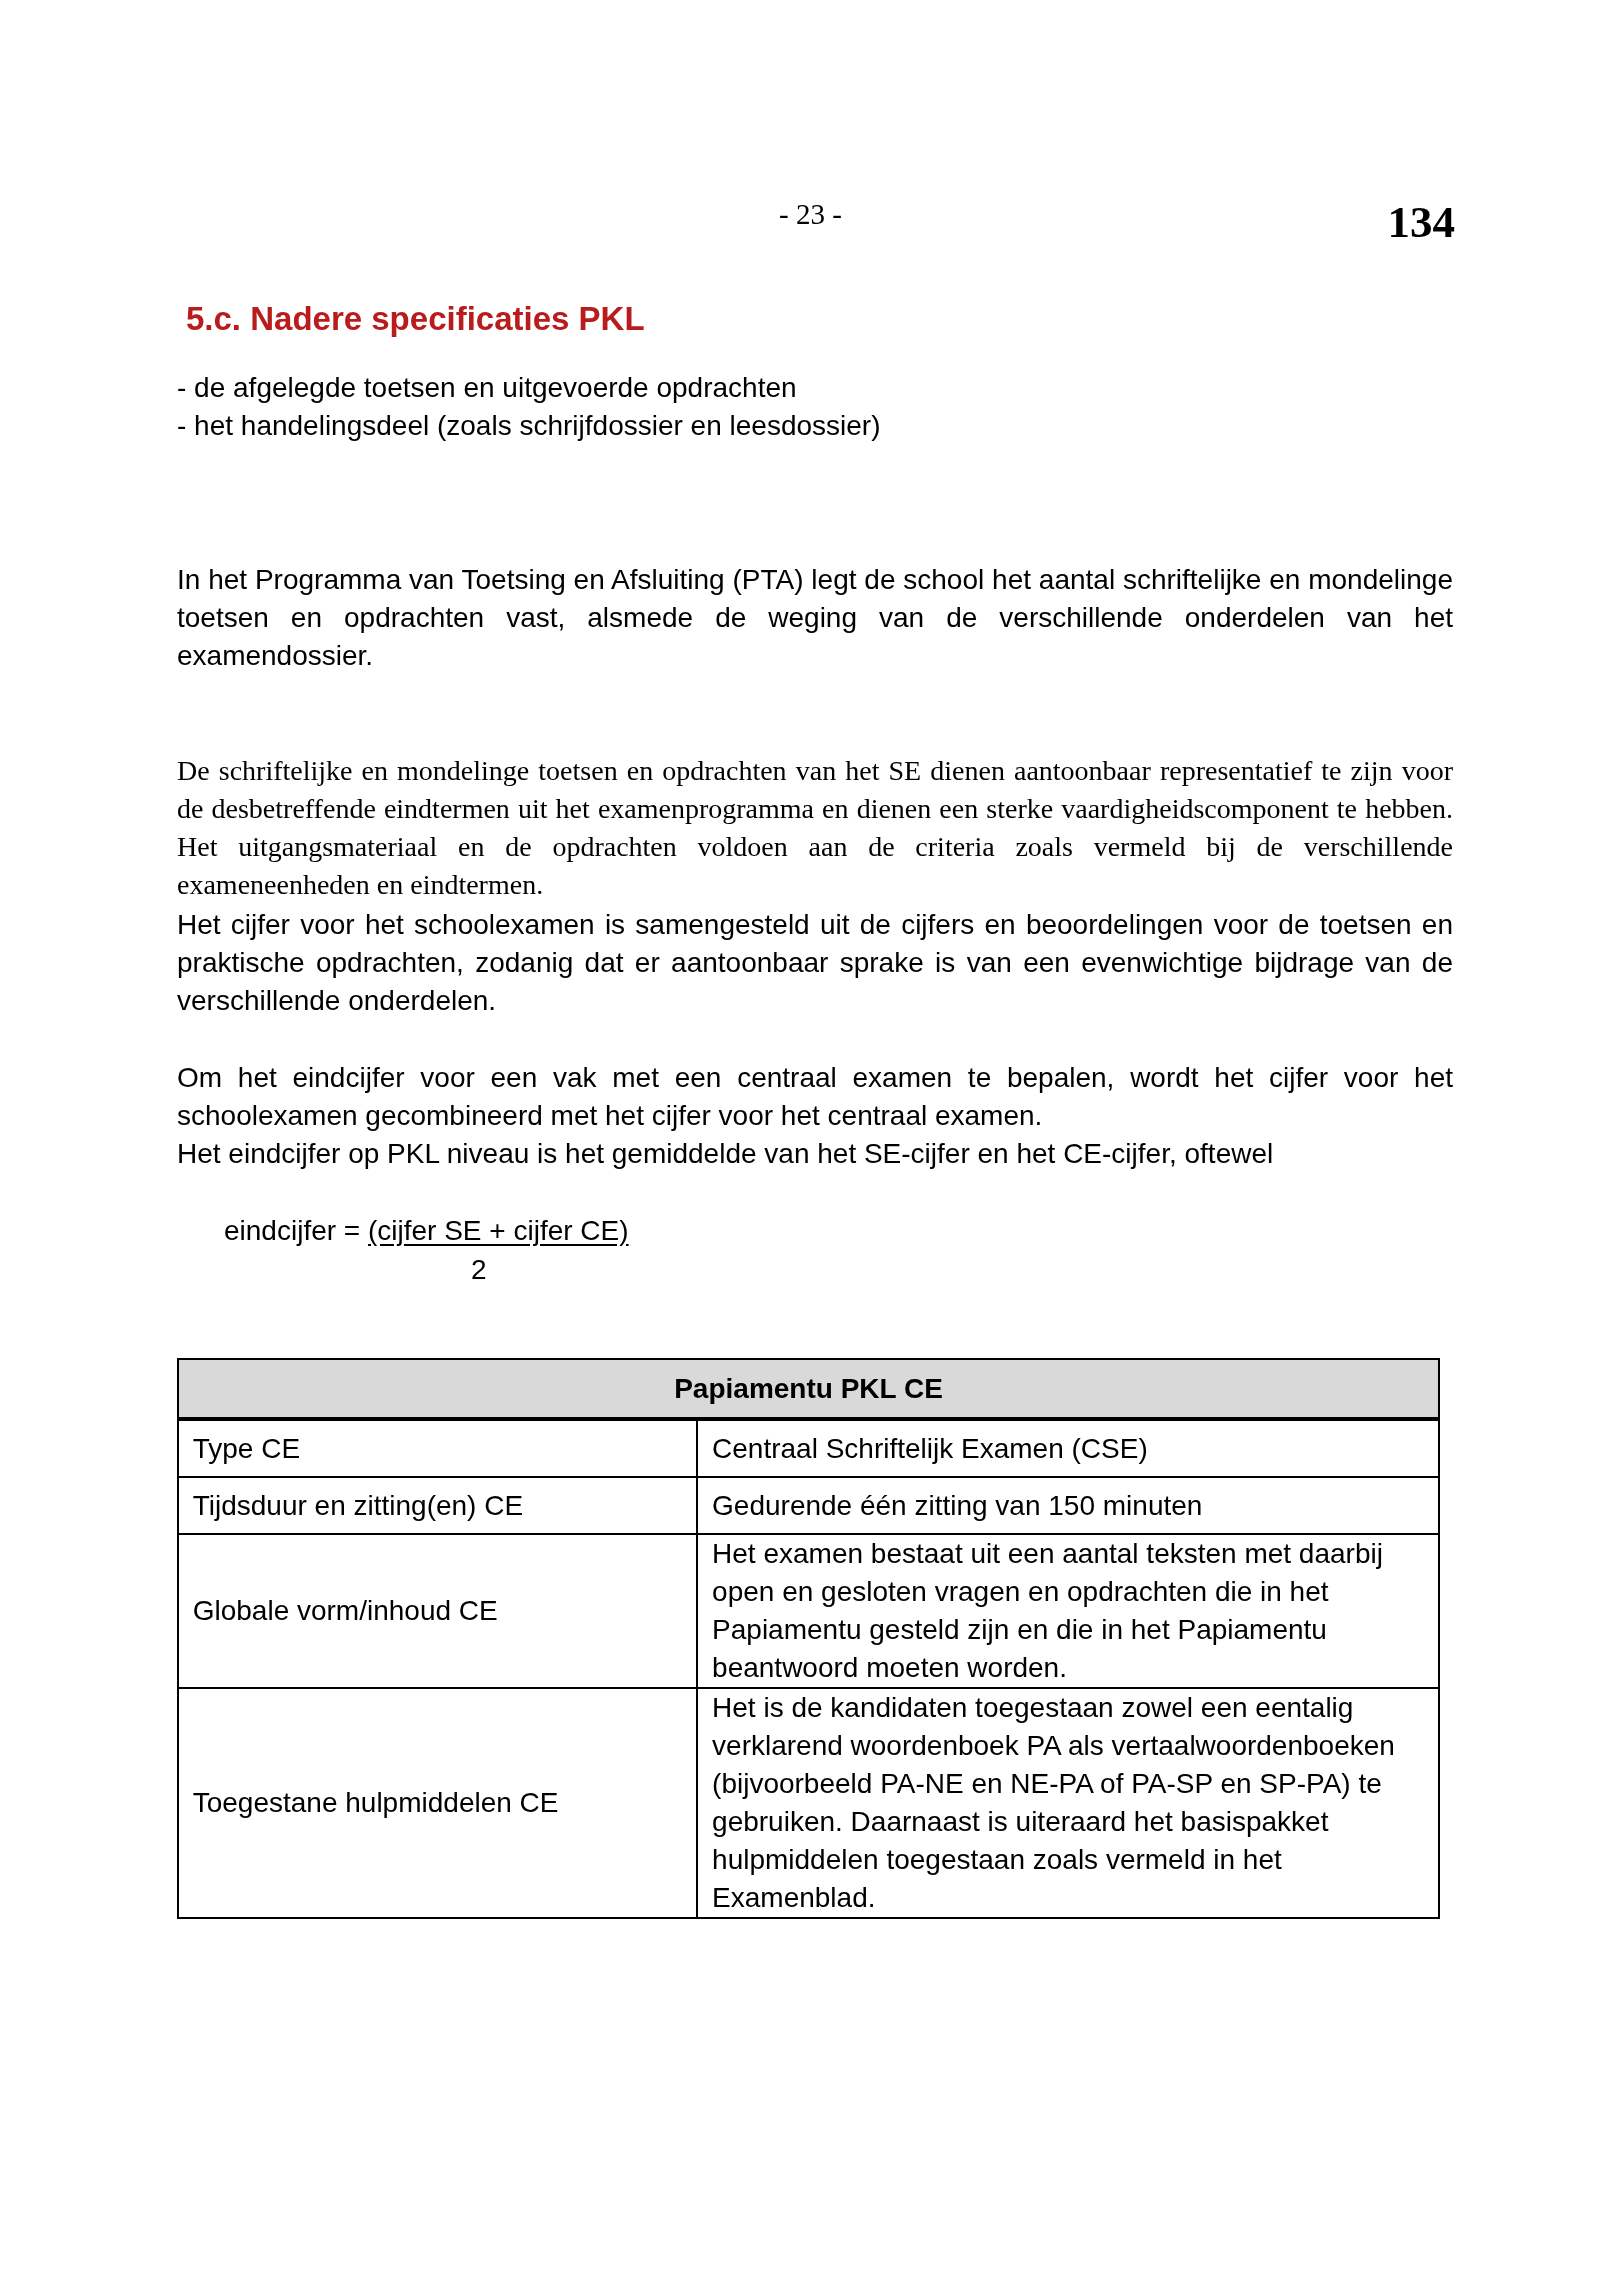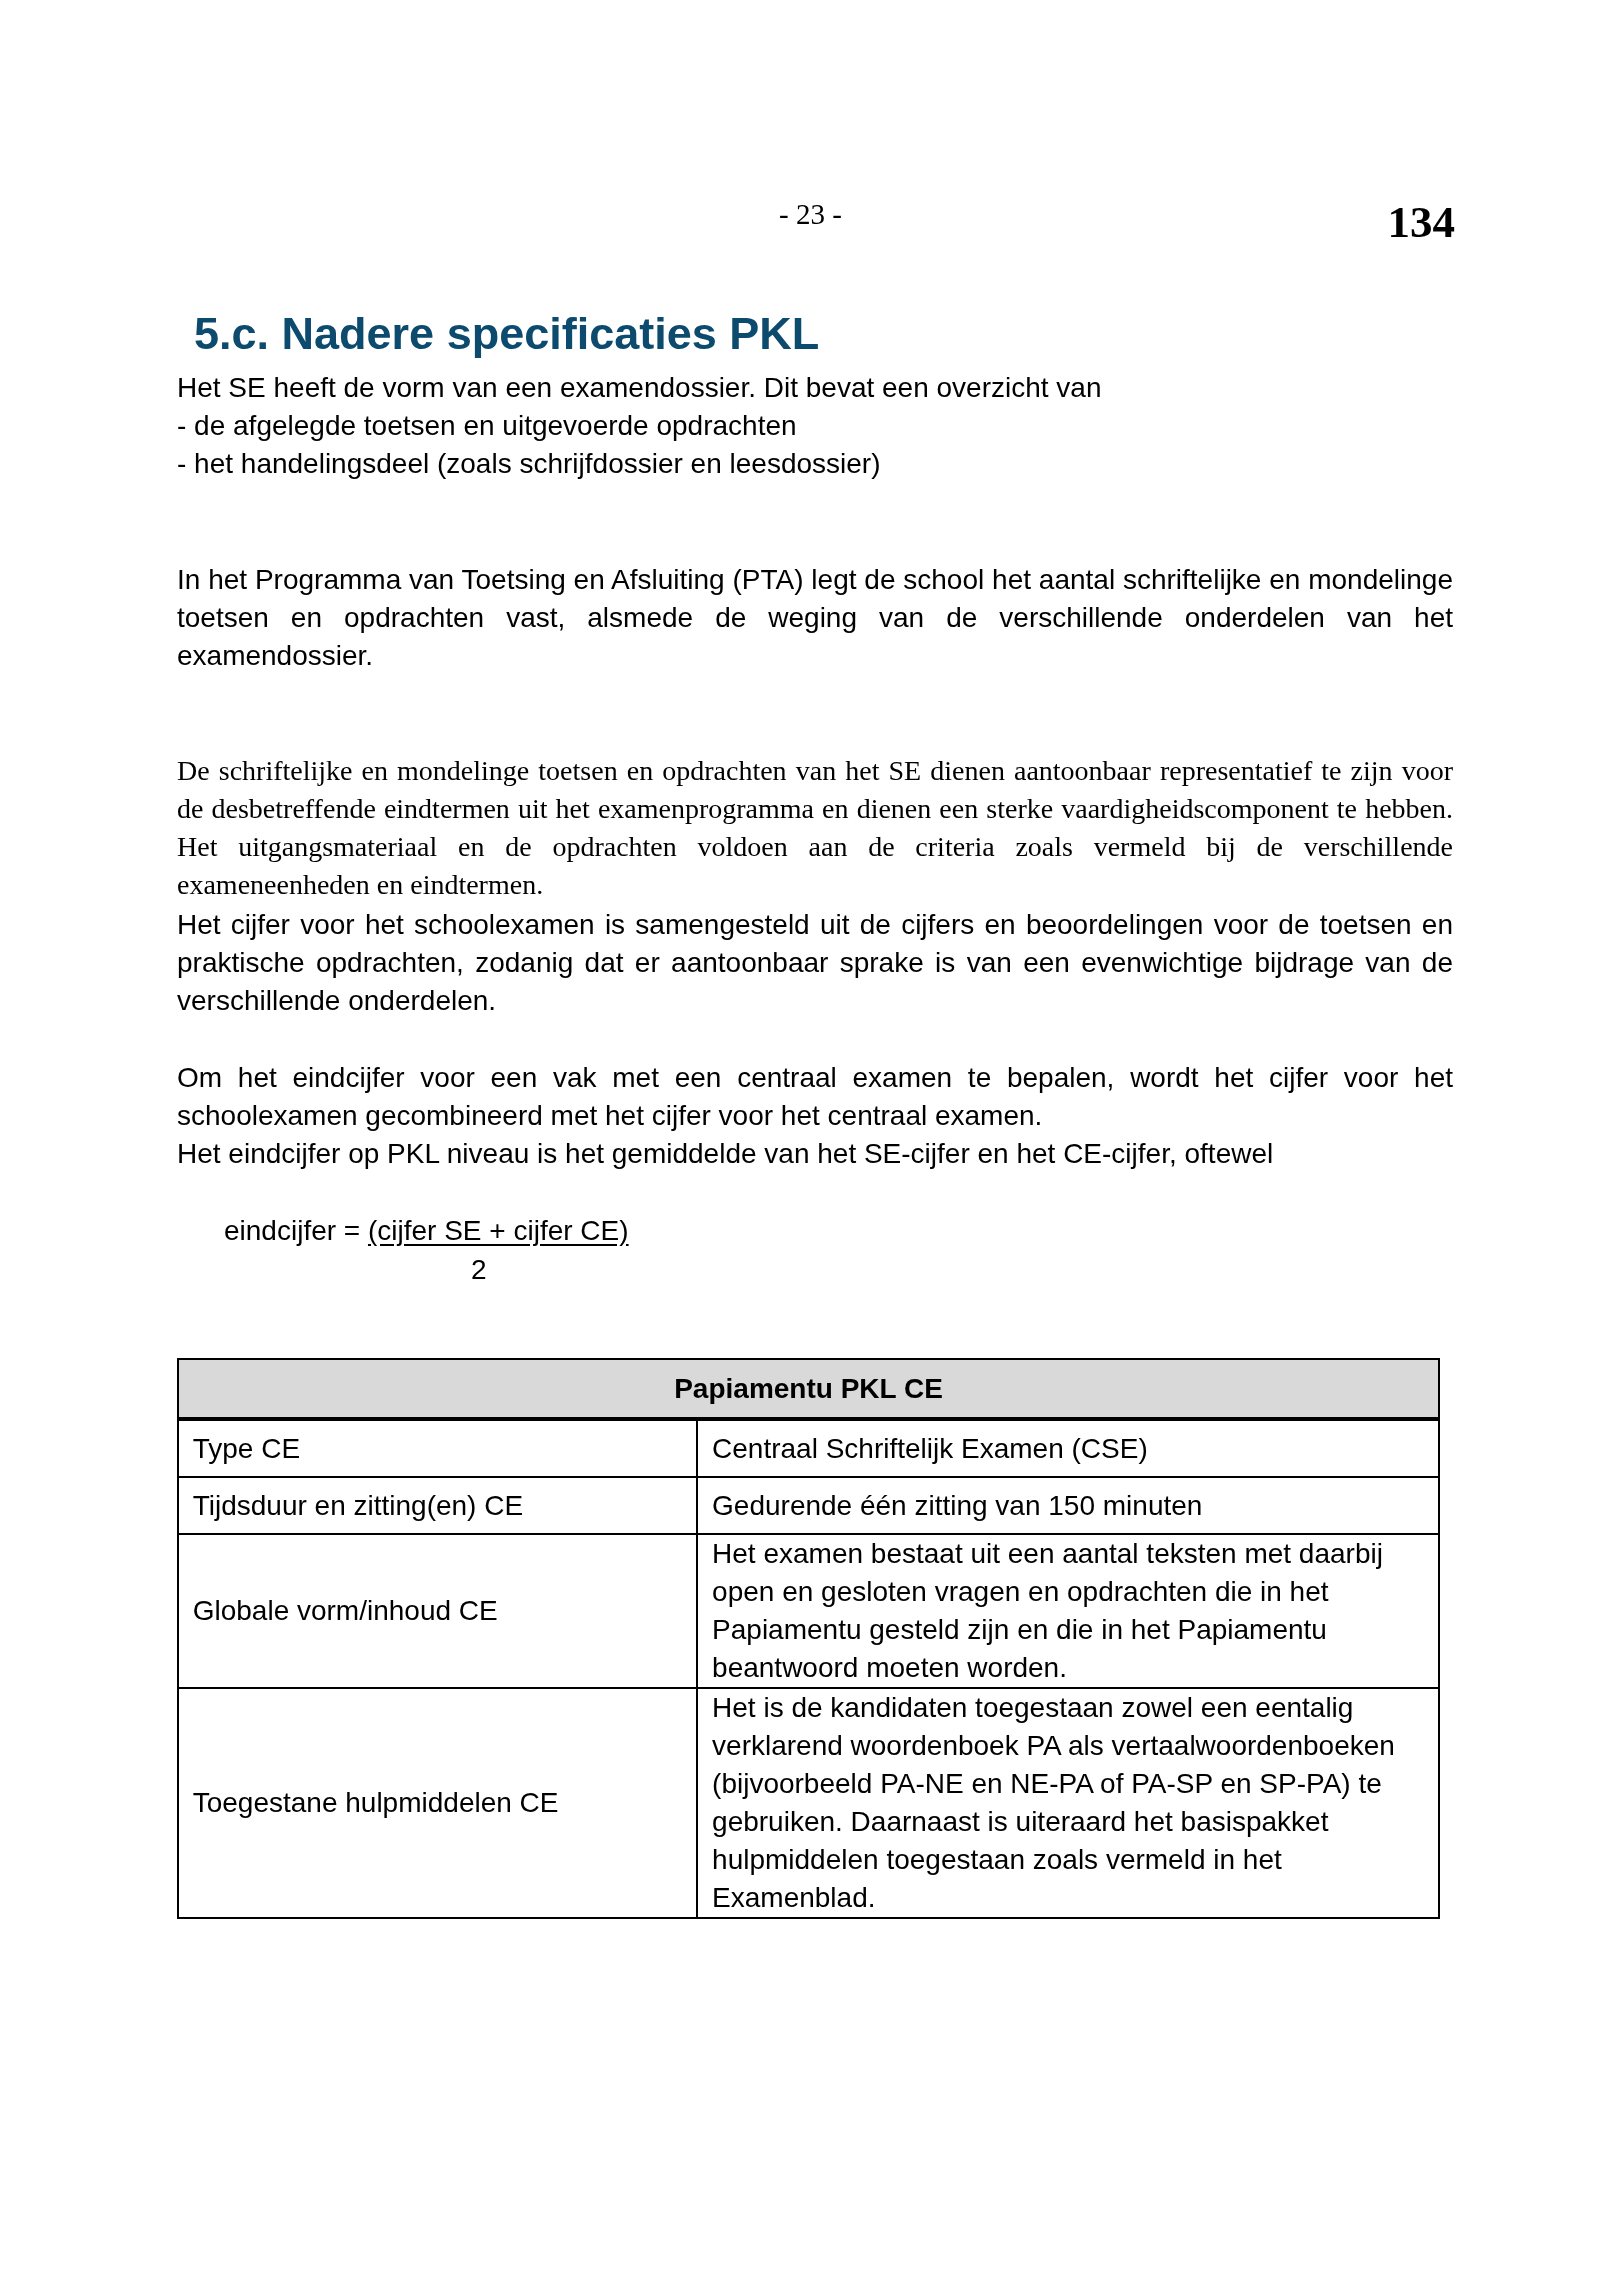--- a/index.html
+++ b/index.html
@@ -3,22 +3,22 @@
 <meta charset="utf-8">
 <style>
   html, body { margin: 0; padding: 0; background: #ffffff; }
   body { width: 1621px; height: 2293px; position: relative; overflow: hidden;
          font-family: "Liberation Sans", sans-serif; color: #000; }
   .page-num { position: absolute; top: 198px; left: 0; width: 1621px; text-align: center;
               font-family: "Liberation Serif", serif; font-size: 29px; }
   .page-num-right { position: absolute; top: 196px; left: 1367px; width: 88px; text-align: right;
               font-family: "Liberation Serif", serif; font-size: 45px; font-weight: bold; }
   .content { position: absolute; left: 177px; top: 0; width: 1276px; }
-  .title { position: absolute; top: 291px; left: 0; margin: 17px; color: #0c4a6e;
-           font-size: 45px; font-weight: bold; white-space: nowrap; }
+  .title { position: absolute; top: 291px; left: 0; margin: 9px; color: #b91c1c;
+           font-size: 33px; font-weight: bold; white-space: nowrap; }
   .para { position: absolute; left: 0; width: 1276px; margin: 0;
           font-size: 28px; line-height: 38px; }
   .justify { text-align: justify; text-align-last: left; }
   .formula { position: absolute; left: 0; top: 1212px; font-size: 28px; line-height: 38px; white-space: nowrap; margin-left: 47px; }
   .formula .num { text-decoration: underline; text-underline-offset: 3.9px; }
   .formula-den { position: absolute; left: 294px; top: 1251px; font-size: 28px; line-height: 38px; }
   table.ce { position: absolute; left: 177px; top: 1358px; width: 1263px; border-collapse: collapse;
              font-size: 28px; }
   table.ce td, table.ce th { border: 2.9px solid #000; vertical-align: middle; margin-top: 18px; }
   table.ce th { background: #D9D9D9; height: 55px; font-weight: bold; text-align: center; font-size: 28px;
@@ -34,21 +34,20 @@
 </head>
 <body>
 
 <div class="page-num">- 23 -</div>
 <div class="page-num-right">134</div>
 
 <div class="content">
   <h2 class="title">5.c. Nadere specificaties PKL</h2>
 
   <div class="para" style="top:369px;">
-    <div>Het SE heeft de vorm van een examendossier. Dit bevat een overzicht van</div>
     <div>- de afgelegde toetsen en uitgevoerde opdrachten</div>
     <div>- het handelingsdeel (zoals schrijfdossier en leesdossier)</div>
   </div>
 
   <p class="para justify" style="top:561px;">In het Programma van Toetsing en Afsluiting (PTA) legt de school het aantal schriftelijke en mondelinge toetsen en opdrachten vast, alsmede de weging van de verschillende onderdelen van het examendossier.</p>
 
   <p class="para justify" style="top:752px;font-family:Liberation Serif, serif;">De schriftelijke en mondelinge toetsen en opdrachten van het SE dienen aantoonbaar representatief te zijn voor de desbetreffende eindtermen uit het examenprogramma en dienen een sterke vaardigheidscomponent te hebben. Het uitgangsmateriaal en de opdrachten voldoen aan de criteria zoals vermeld bij de verschillende exameneenheden en eindtermen.</p>
 
   <p class="para justify" style="top:906px;">Het cijfer voor het schoolexamen is samengesteld uit de cijfers en beoordelingen voor de toetsen en praktische opdrachten, zodanig dat er aantoonbaar sprake is van een evenwichtige bijdrage van de verschillende onderdelen.</p>
 

